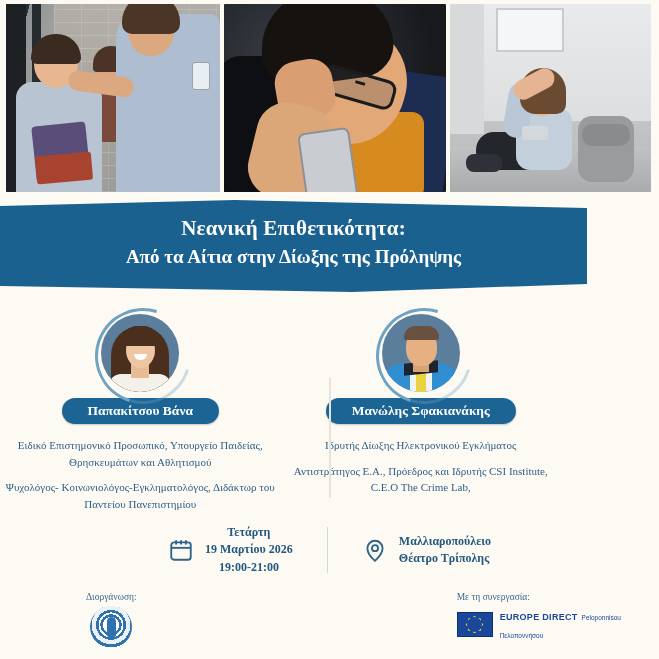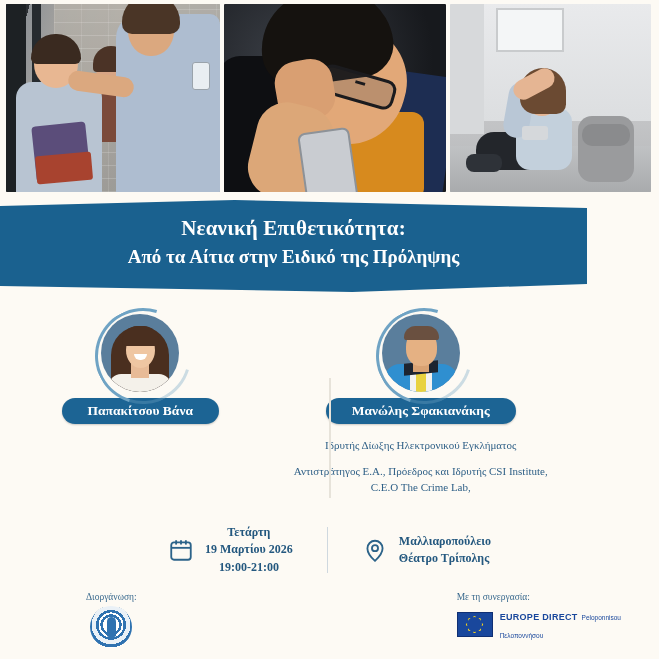--- a/index.html
+++ b/index.html
@@ -193,39 +193,43 @@
       <div class="g-head"></div>
       <div class="g-hair"></div>
       <div class="g-arm2"></div>
       <div class="g-phone"></div>
     </div>
   </div>
 
   <div class="banner">
     <div class="inner">
       <div class="line1">Νεανική Επιθετικότητα:</div>
-      <div class="line2">Από τα Αίτια στην Ειδικό της Πρόληψης</div>
+      <div class="line2">Από τα Αίτια στην Δίωξης της Πρόληψης</div>
     </div>
   </div>
 
   <div class="speakers">
 
     <div class="sp">
       <div class="avatar-wrap">
         <div class="ring"></div>
         <div class="avatar av1">
           <div class="a-hairback"></div>
           <div class="a-shoulders"></div>
           <div class="a-neck"></div>
           <div class="a-face"></div>
           <div class="a-smile"></div>
           <div class="a-hairtop"></div>
         </div>
       </div>
       <div class="namepill">Παπακίτσου Βάνα</div>
+      <div class="bio">
+        <p>Ειδικό Επιστημονικό Προσωπικό, Υπουργείο Παιδείας, Θρησκευμάτων και Αθλητισμού</p>
+        <p>Ψυχολόγος- Κοινωνιολόγος-Εγκληματολόγος, Διδάκτωρ του Παντείου Πανεπιστημίου</p>
+      </div>
     </div>
 
     <div class="sp">
       <div class="avatar-wrap">
         <div class="ring"></div>
         <div class="avatar av2">
           <div class="b-jacket"></div>
           <div class="b-shirt"></div>
           <div class="b-tie"></div>
           <div class="b-collar"></div>

